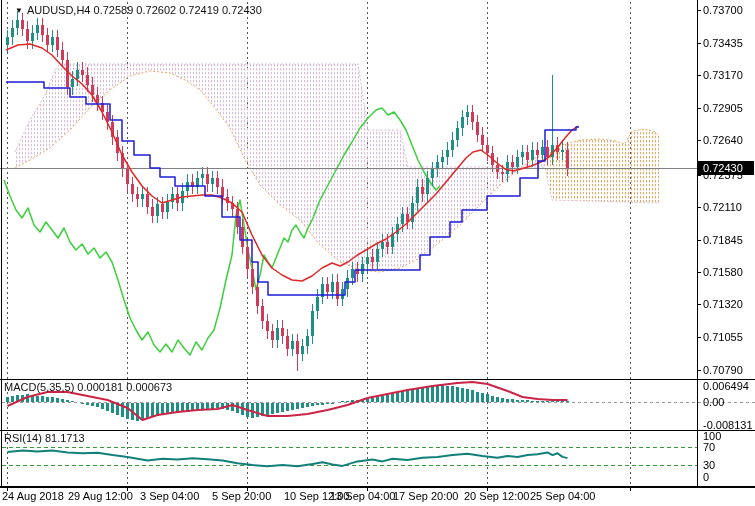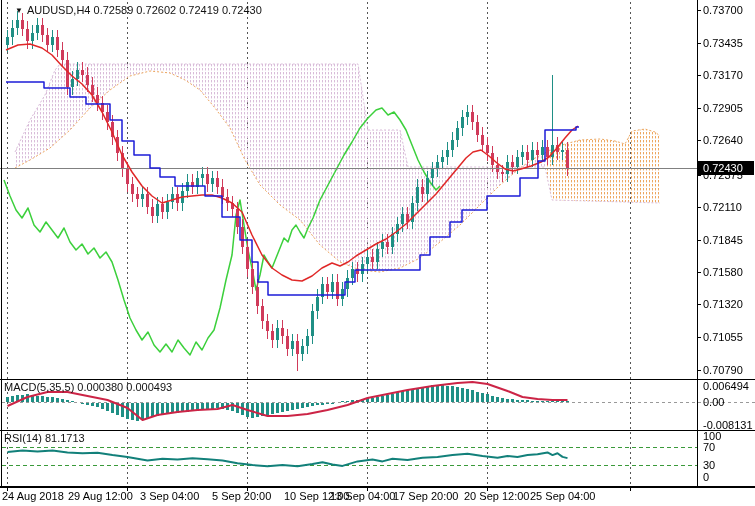--- a/index.html
+++ b/index.html
@@ -439,16 +439,16 @@
       <text x="212" y="500" fill="#000000" font-size="11" font-family="&quot;Liberation Sans&quot;, sans-serif" text-anchor="start">5 Sep 20:00</text>
       <text x="284" y="500" fill="#000000" font-size="11" font-family="&quot;Liberation Sans&quot;, sans-serif" text-anchor="start">10 Sep 12:00</text>
       <text x="330" y="500" fill="#000000" font-size="11" font-family="&quot;Liberation Sans&quot;, sans-serif" text-anchor="start">13 Sep 04:00</text>
       <text x="393" y="500" fill="#000000" font-size="11" font-family="&quot;Liberation Sans&quot;, sans-serif" text-anchor="start">17 Sep 20:00</text>
       <text x="464" y="500" fill="#000000" font-size="11" font-family="&quot;Liberation Sans&quot;, sans-serif" text-anchor="start">20 Sep 12:00</text>
       <text x="530" y="500" fill="#000000" font-size="11" font-family="&quot;Liberation Sans&quot;, sans-serif" text-anchor="start">25 Sep 04:00</text>
     </svg>
 
   <div class="ov" style="left:4px;top:4px;margin-left:11px;"><span class="mk">▼</span><span>AUDUSD,H4  0.72589 0.72602 0.72419 0.72430</span></div>
 
-  <div class="ov" style="left:4px;top:381px;">MACD(5,35,5) 0.000380 0.000493</div>
+  <div class="ov" style="left:4px;top:381px;">MACD(5,35,5) 0.000181 0.000673</div>
 
   <div class="ov" style="left:4px;top:432px;">RSI(14) 81.1713</div>
 </div>
 
 </body></html>

